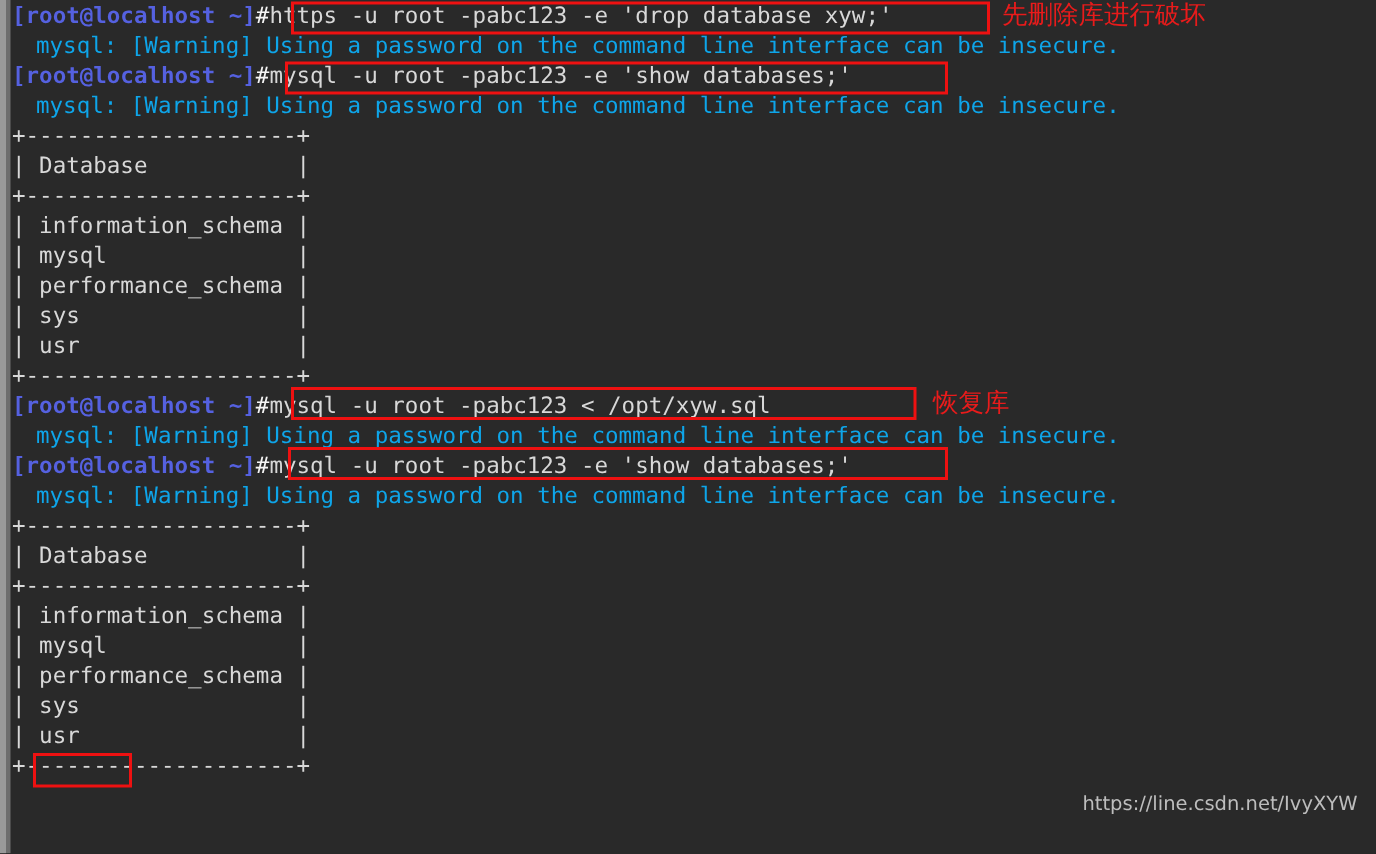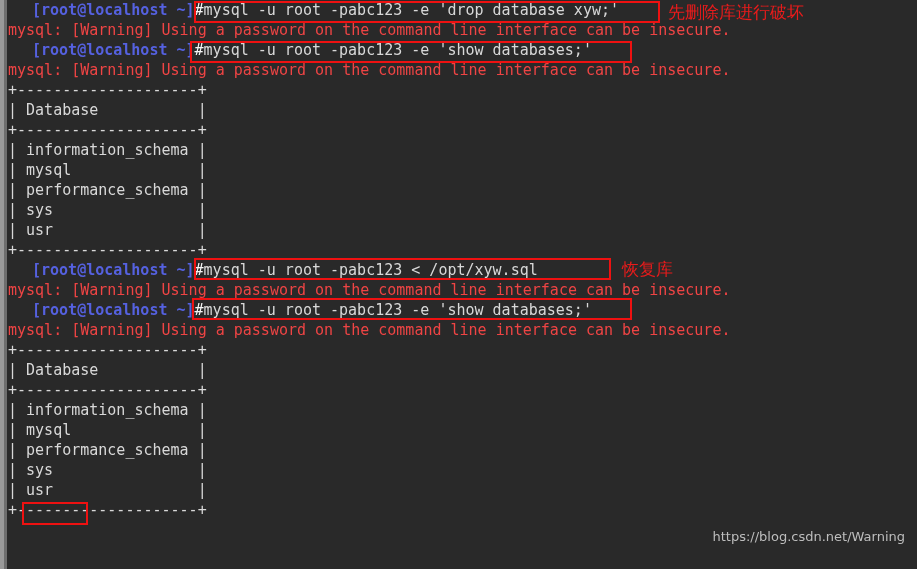--- a/index.html
+++ b/index.html
@@ -42,24 +42,24 @@
     left: 8px;
     top: 0;
     width: 909px;
     z-index: 2;
   }
   .line {
     height: 20px;
     white-space: pre;
     letter-spacing: 0px;
   }
-  .prompt { color: #5561e0; font-weight: bold; margin-left: 24px; }
+  .prompt { color: #5561e0; font-weight: bold; }
   .hash   { color: #f5f5f5; }
   .txt    { color: #d8d8d8; }
-  .dim    { color: #ef4444; }
+  .dim    { color: #0ea5e9; padding-left: 16px; }
   .cursor {
     display: inline-block;
     width: 9px;
     height: 15px;
     background: #f79fd4;
     vertical-align: -3px;
   }
 
   
   .box {
@@ -93,21 +93,21 @@
 <body>
 
 <div id="terminal">
 
   <div id="left-edge">
     <div id="left-edge-inner"></div>
   </div>
 
   <div id="lines">
 
-    <div class="line"><span class="prompt">[root@localhost ~]</span><span class="hash">#</span><span class="txt">mysql -u root -pabc123 -e 'drop database xyw;'</span></div>
+    <div class="line"><span class="prompt">[root@localhost ~]</span><span class="hash">#</span><span class="txt">https -u root -pabc123 -e 'drop database xyw;'</span></div>
 
     <div class="line dim">mysql: [Warning] Using a password on the command line interface can be insecure.</div>
 
     <div class="line"><span class="prompt">[root@localhost ~]</span><span class="hash">#</span><span class="txt">mysql -u root -pabc123 -e 'show databases;'</span></div>
 
     <div class="line dim">mysql: [Warning] Using a password on the command line interface can be insecure.</div>
 
     <div class="line">+--------------------+</div>
     <div class="line">| Database           |</div>
     <div class="line">+--------------------+</div>
@@ -138,18 +138,18 @@
 
 
   </div>
 
   <div class="box" style="left:194px; top:1px;   width:466px; height:22px;"></div>
   <div class="box" style="left:190px; top:41px;  width:442px; height:22px;"></div>
   <div class="box" style="left:194px; top:258px; width:417px; height:22px;"></div>
   <div class="box" style="left:192px; top:298px; width:440px; height:22px;"></div>
   <div class="box" style="left:22px;  top:502px; width:66px;  height:23px;"></div>
 
-  <div class="note" style="left:668px; top:2px;">先删除库进行破坏</div>
+  <div class="note" style="left:668px; top:2px;font-family:Liberation Mono, monospace;">先删除库进行破坏</div>
   <div class="note" style="left:622px; top:259px;">恢复库</div>
 
-  <div id="watermark">https://blog.csdn.net/Warning</div>
+  <div id="watermark">https://line.csdn.net/IvyXYW</div>
 
 </div>
 
 </body></html>

